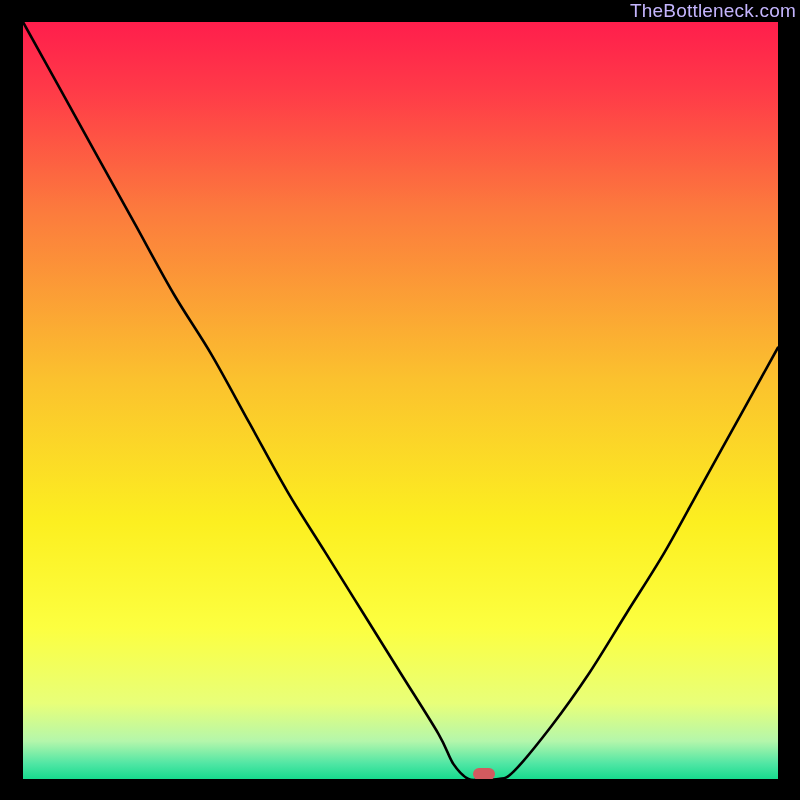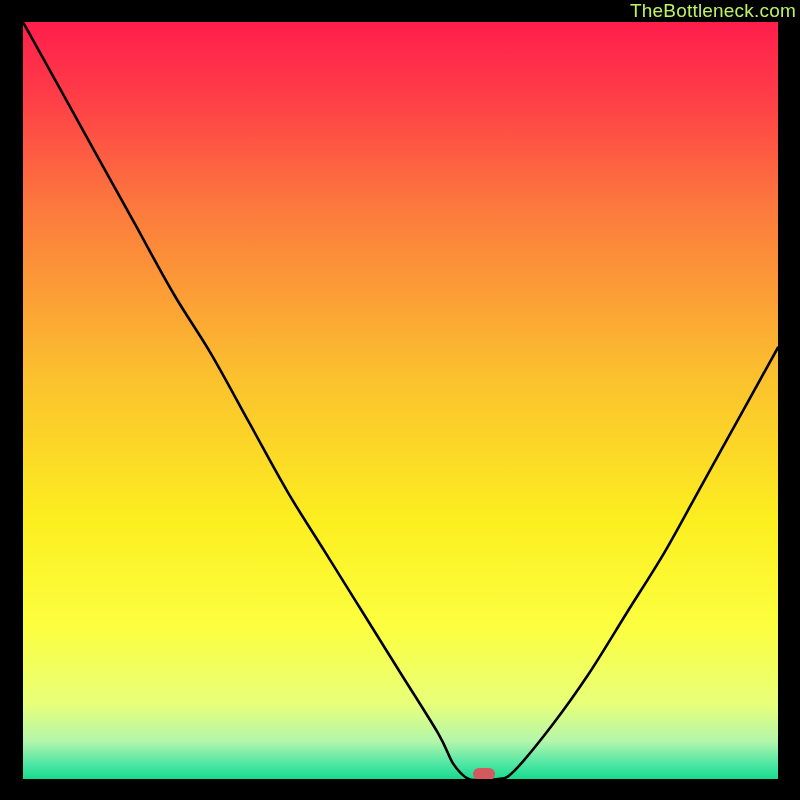--- a/index.html
+++ b/index.html
@@ -47,21 +47,21 @@
     border-radius: 6px;
     transform: translate(-50%, -50%);
   }
   .watermark {
     position: absolute;
     top: 0px;
     right: 4px;
     font-family: Arial, Helvetica, sans-serif;
     font-size: 19px;
     font-weight: 500;
-    color: #bef264;
+    color: #c4b5fd;
     letter-spacing: 0.2px;
   }
 </style>
 </head>
 <body>
 
 <div class="frame">
 
   <div class="plot-area">
 

